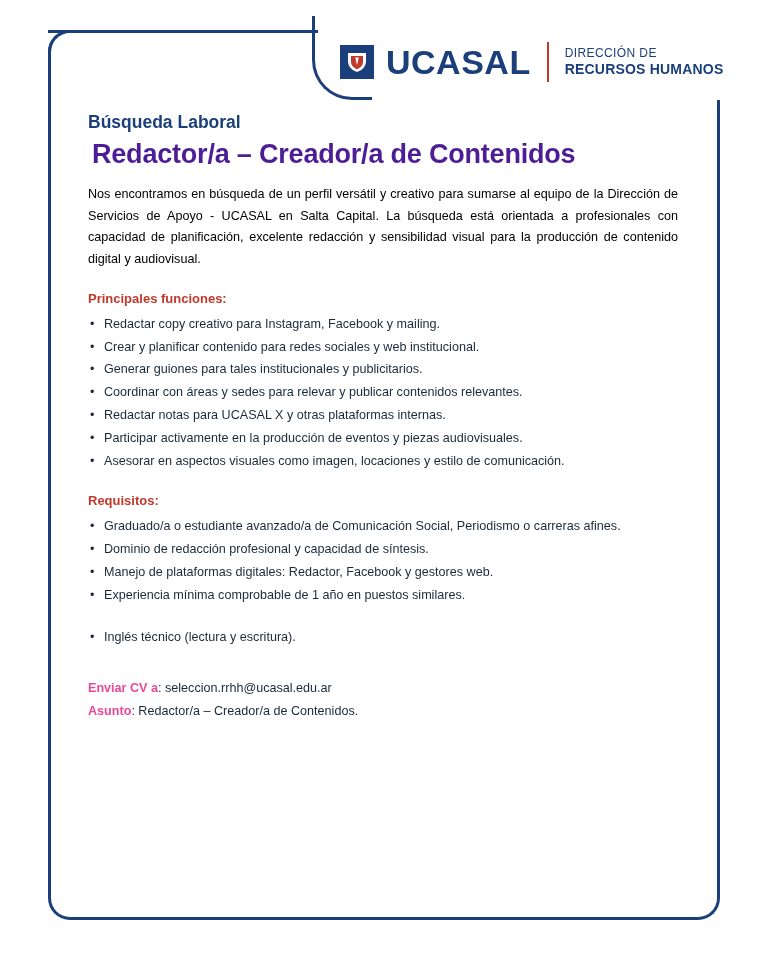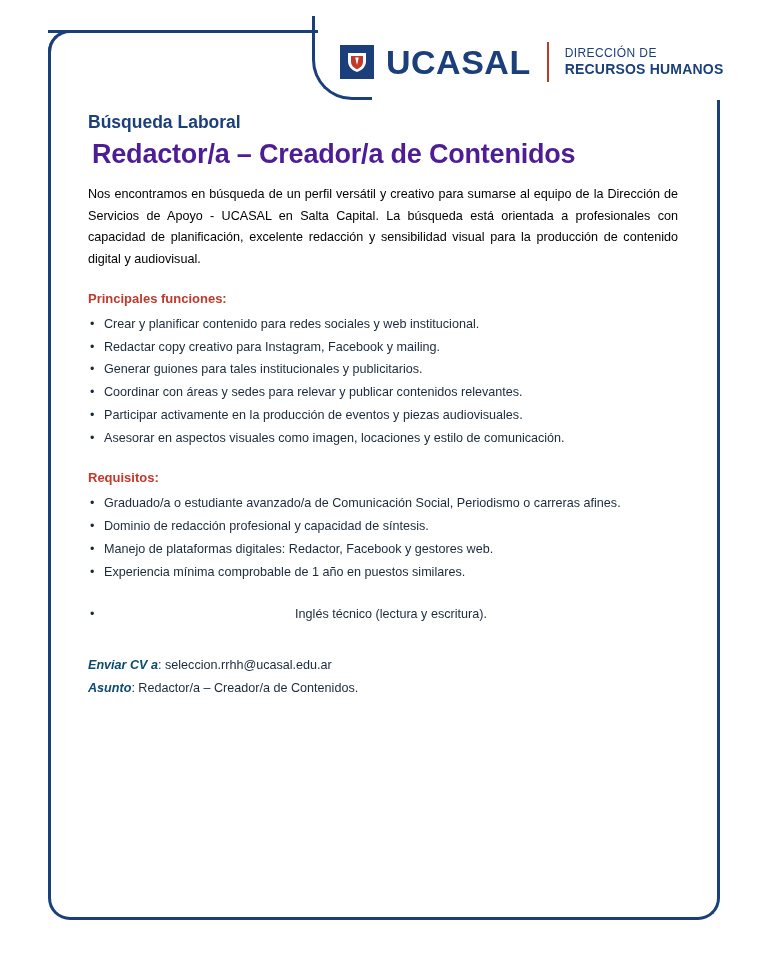--- a/index.html
+++ b/index.html
@@ -172,40 +172,39 @@
     margin-bottom: 1px;
     text-align: justify;
   }
   ul.bullets li::before {
     content: "•";
     position: absolute;
     left: 2px;
     top: 0;
     color: #1b2a3a;
   }
-  ul.bullets li.nojust { text-align: center; }
+  ul.bullets li.nojust { text-align: left; }
 
   .valoramos {
     color: #1b2a3a;
     font-size: 12.6px;
     line-height: 1.72;
     text-align: justify;
     margin: 4px 0 22px 0;
   }
   .valoramos b { color: #16304f; }
 
   .contact {
     font-size: 12.6px;
     line-height: 1.85;
     color: #1b2a3a;
   }
   .contact .lbl {
-    color: #0c4a6e;
-    font-weight: bold;
-    font-style: italic;
+    color: #ec4899;
+    font-weight: bold;
   }
   .spacer-sm { height: 8px; }
 </style>
 </head>
 <body>
 
 <div class="page">
 
   <div class="frame"></div>
   <div class="frame-top-left"></div>
@@ -231,24 +230,25 @@
   </div>
 
   <div class="content">
 
     <div class="kicker">Búsqueda Laboral</div>
     <div class="title">Redactor/a – Creador/a de Contenidos</div>
     <div class="intro">Nos encontramos en búsqueda de un perfil versátil y creativo para sumarse al equipo de la Dirección de Servicios de Apoyo - UCASAL en Salta Capital. La búsqueda está orientada a profesionales con capacidad de planificación, excelente redacción y sensibilidad visual para la producción de contenido digital y audiovisual.</div>
 
     <div class="section-head">Principales funciones:</div>
     <ul class="bullets">
+      <li>Redactar copy creativo para Instagram, Facebook y mailing.</li>
       <li>Crear y planificar contenido para redes sociales y web institucional.</li>
-      <li>Redactar copy creativo para Instagram, Facebook y mailing.</li>
       <li>Generar guiones para tales institucionales y publicitarios.</li>
       <li>Coordinar con áreas y sedes para relevar y publicar contenidos relevantes.</li>
+      <li>Redactar notas para UCASAL X y otras plataformas internas.</li>
       <li>Participar activamente en la producción de eventos y piezas audiovisuales.</li>
       <li>Asesorar en aspectos visuales como imagen, locaciones y estilo de comunicación.</li>
     </ul>
 
     <div class="section-head">Requisitos:</div>
     <ul class="bullets">
       <li>Graduado/a o estudiante avanzado/a de Comunicación Social, Periodismo o carreras afines.</li>
       <li>Dominio de redacción profesional y capacidad de síntesis.</li>
       <li>Manejo de plataformas digitales: Redactor, Facebook y gestores web.</li>
       <li>Experiencia mínima comprobable de 1 año en puestos similares.</li>

